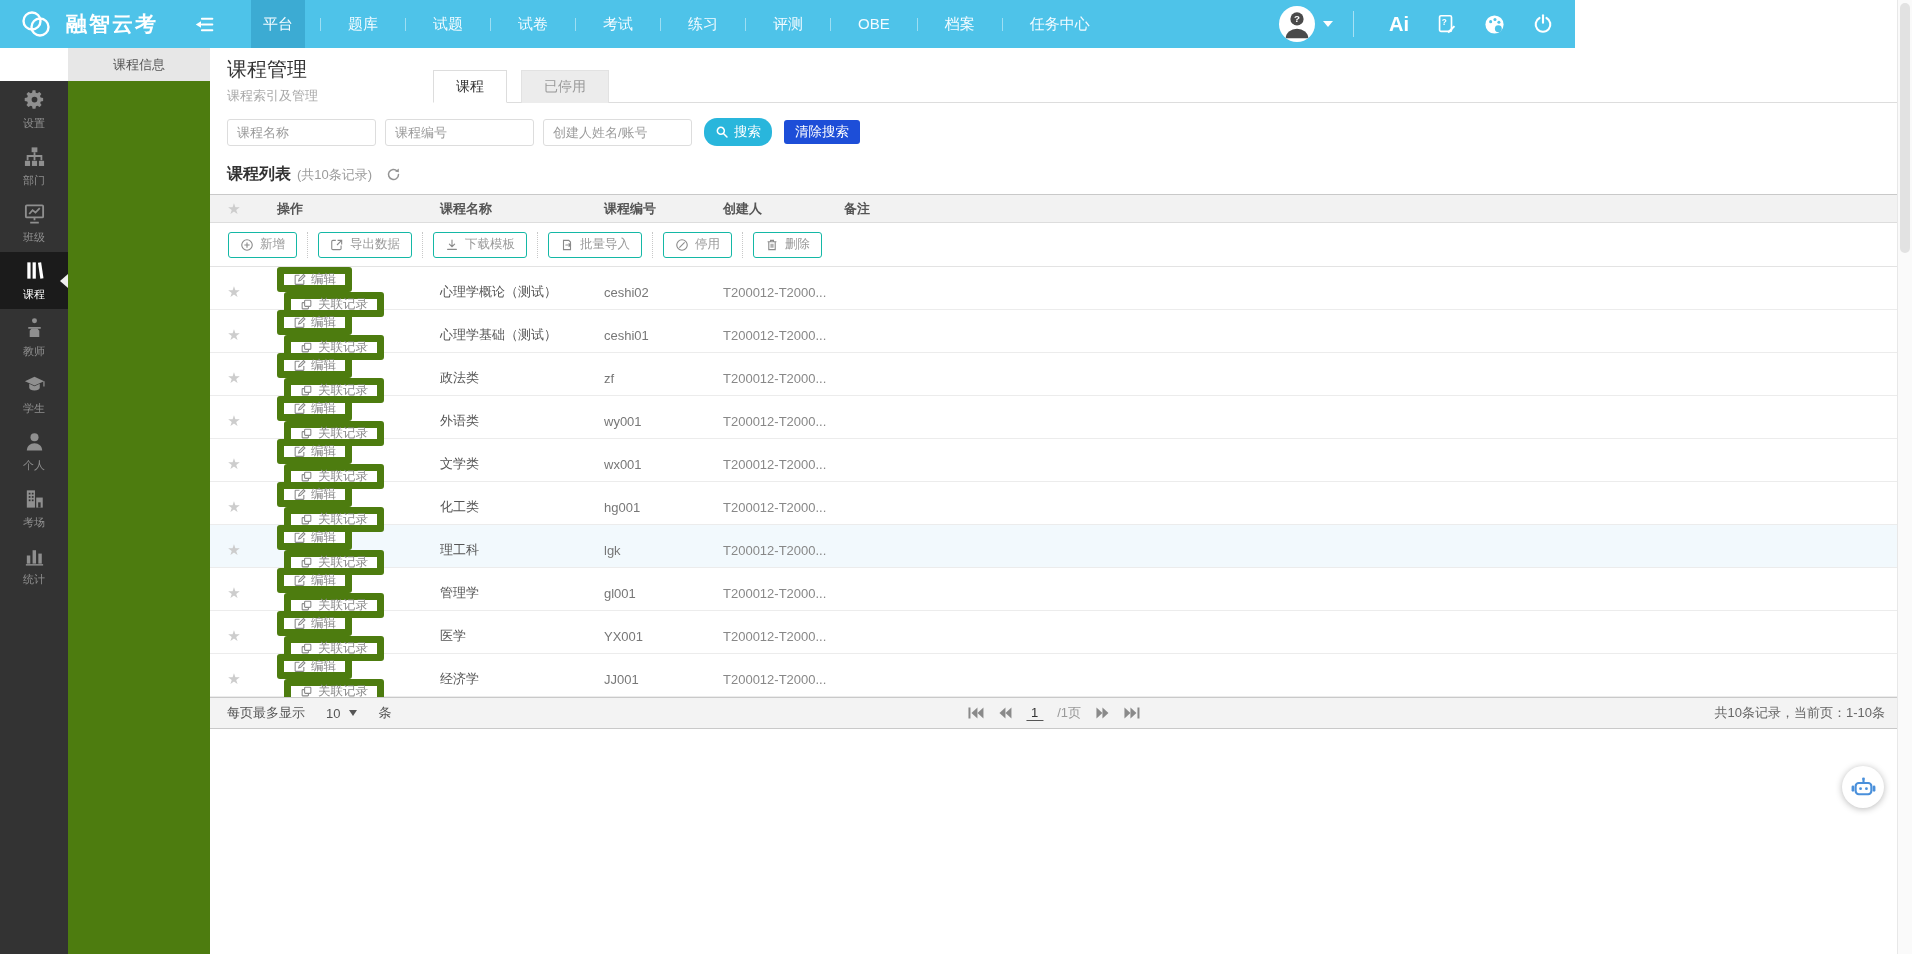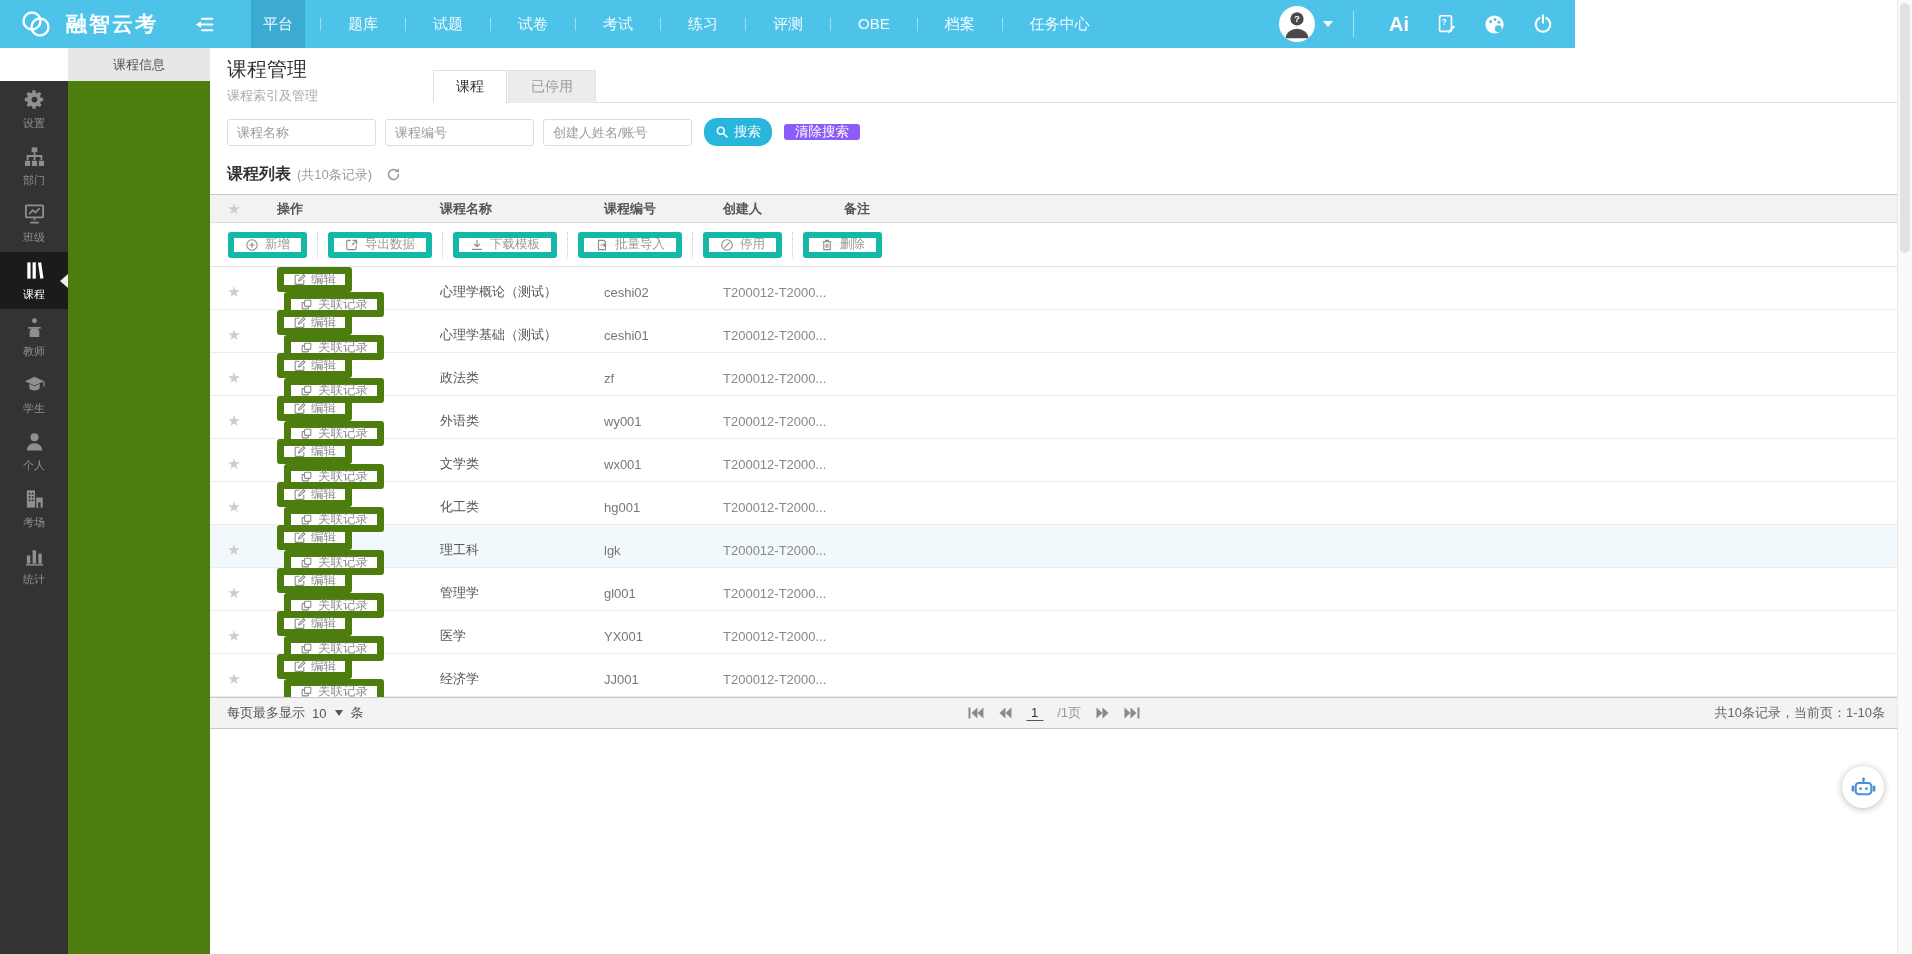--- a/index.html
+++ b/index.html
@@ -59,79 +59,79 @@
   
   .main { position:absolute; left:210px; top:48px; width:1687px; height:906px; background:#fff; }
 
   .header { display:flex; padding-left:17px; height:55px; }
   .header-left { width:206px; padding-top:8px; }
   .page-title { font-size:20px; color:#333; }
   .page-subtitle { font-size:13px; color:#a9a9a9; margin-top:4px; }
   .header-tabs { flex:1; border-bottom:1px solid #ddd; display:flex; align-items:flex-end; }
   .tab { height:33px; line-height:31px; padding:0 22px; font-size:14px; cursor:pointer; margin-bottom:-1px; white-space:nowrap; }
   .tab.active { background:#fff; border:1px solid #ddd; border-bottom:1px solid #fff; color:#333; }
-  .tab.inactive { background:#ececec; border:1px solid #e2e2e2; border-bottom:none; color:#999; margin-left:1px; }
+  .tab.inactive { background:#ececec; border:1px solid #e2e2e2; border-bottom:none; color:#999; margin-left:14px; }
 
   .tip-row { padding:11px 17px 0; }
   .tip-btn {
     display:inline-flex; align-items:center; gap:8px; background:#47cbb2; color:#fff;
     font-size:14px; padding:7px 16px; border-radius:4px; border:none; cursor:pointer;
   }
 
   .search-row { padding:15px 17px 0; display:flex; align-items:center; gap:9px; }
   .search-input { width:149px; height:27px; border:1px solid #ddd; border-radius:3px; padding:0 9px; font-size:13px; color:#555; outline:none; }
   .search-input::placeholder { color:#9b9b9b; }
   .btn-search {
     display:inline-flex; align-items:center; gap:5px; background:#29b6dc; color:#fff;
     height:28px; padding:0 11px; border:none; border-radius:13px; font-size:13.5px; cursor:pointer; margin-left:3px;
   }
   .btn-clear {
-    display:inline-flex; align-items:center; background:#8b5cf6; color:#fff;
-    height:16px; padding:0 11px; border:none; border-radius:3px; font-size:13.5px; cursor:pointer; margin-left:3px;
+    display:inline-flex; align-items:center; background:#1d4ed8; color:#fff;
+    height:24px; padding:0 11px; border:none; border-radius:3px; font-size:13.5px; cursor:pointer; margin-left:3px;
   }
 
   .list-head { padding:18px 17px 9px; display:flex; align-items:center; }
   .list-title { font-size:16px; font-weight:bold; color:#333; }
   .list-count { font-size:13px; color:#9b9b9b; margin-left:6px; }
   .refresh-btn { margin-left:14px; color:#949494; cursor:pointer; }
 
   .thead, .trow {
     display:grid; grid-template-columns:48px 182px 164px 119px 121px 1fr; align-items:center;
   }
   .thead {
     height:29px; background:#f2f2f2; border-top:1px solid #c9c9c9; border-bottom:1px solid #ddd;
     font-size:13px; font-weight:bold; color:#555;
   }
   .col-op { padding-left:19px; }
   .star-cell { text-align:center; color:#cdcdcd; font-size:15px; cursor:pointer; }
 
   .toolbar { height:44px; display:flex; align-items:center; border-bottom:1px solid #e3e3e3; padding-left:18px; }
   .tbtn {
     display:inline-flex; align-items:center; gap:6px; height:26px; padding:0 11px;
-    background:#fff; border:6px solid #14b8a6; border-radius:3px; color:#999; font-size:12.5px; cursor:pointer; white-space:nowrap;
+    background:#fff; border:1px solid #14b8a6; border-radius:3px; color:#999; font-size:12.5px; cursor:pointer; white-space:nowrap;
   }
   .tbtn svg { color:#8a8a8a; }
   .tsep { border-left:1px dotted #c8c8c8; height:26px; margin:0 10px; }
 
   .trow { height:43px; border-bottom:1px solid #ececec; font-size:13px; background:#fff; }
   .trow.hl { background:#f2f9fd; }
   .rbtn {
     display:inline-flex; align-items:center; gap:5px; height:25px; padding:0 9px;
     background:#fff; border:7px solid #4d7c0f; border-radius:3px; color:#8a8a8a; font-size:12.5px; cursor:pointer; white-space:nowrap;
   }
   .rbtn + .rbtn { margin-left:7px; }
   .cell-name { color:#555; }
   .cell-code { color:#777; }
   .cell-creator { color:#888; }
 
   .tfoot {
     height:32px; background:#f3f3f3; border-top:1px solid #c9c9c9; border-bottom:1px solid #c9c9c9;
     display:flex; align-items:center; padding:0 12px 0 17px; font-size:13px; color:#555; position:relative;
   }
-  .psize { display:flex; align-items:center; gap:7px; }
+  .psize { display:flex; align-items:center; gap:21px; }
   .psize-select { display:inline-flex; align-items:center; gap:9px; cursor:pointer; color:#555; }
   .caret-down { width:0; height:0; border-left:4.5px solid transparent; border-right:4.5px solid transparent; border-top:6px solid #555; }
   .pager { position:absolute; left:50%; transform:translateX(-50%); display:flex; align-items:center; gap:14px; color:#8a8a8a; }
   .pager-btn { cursor:pointer; color:#8a8a8a; }
   .pager-page { color:#333; border-bottom:1px solid #555; padding:0 5px; cursor:pointer; }
   .pager-total { color:#999; }
   .tfoot-summary { margin-left:auto; color:#666; }
 
   .robot-fab {
     position:absolute; left:1842px; top:766px; width:42px; height:42px; border-radius:50%;

